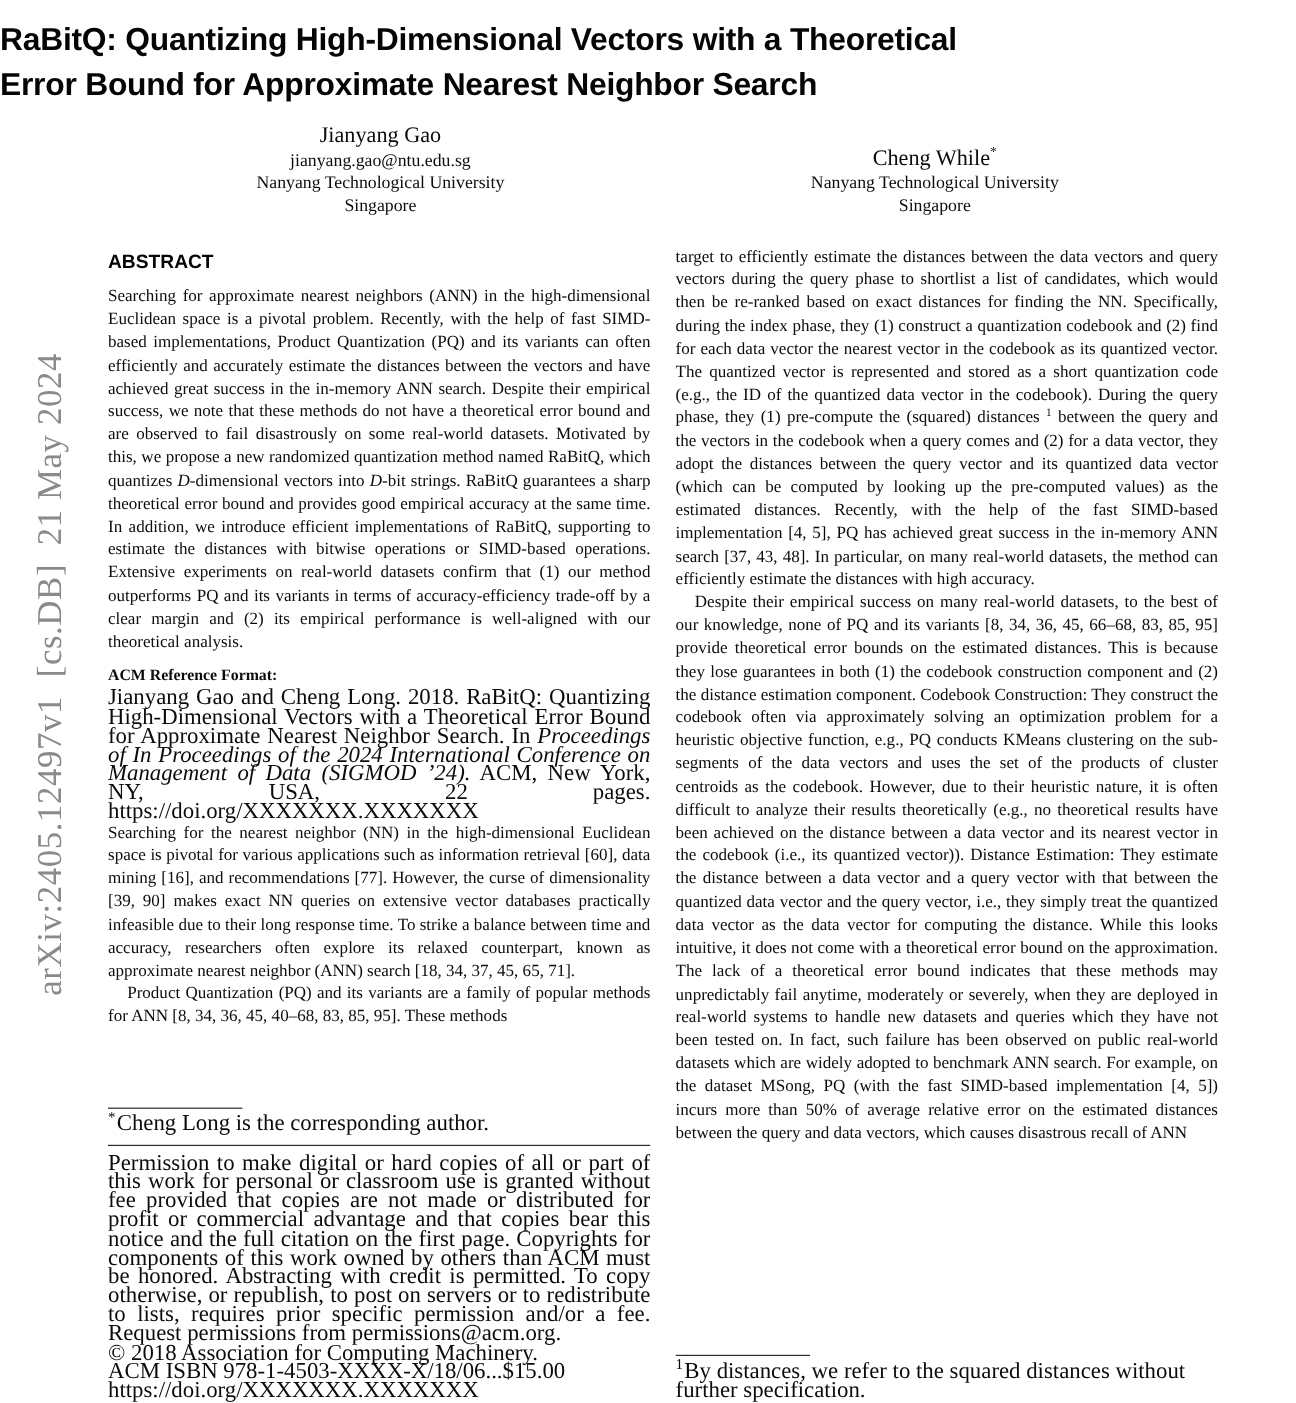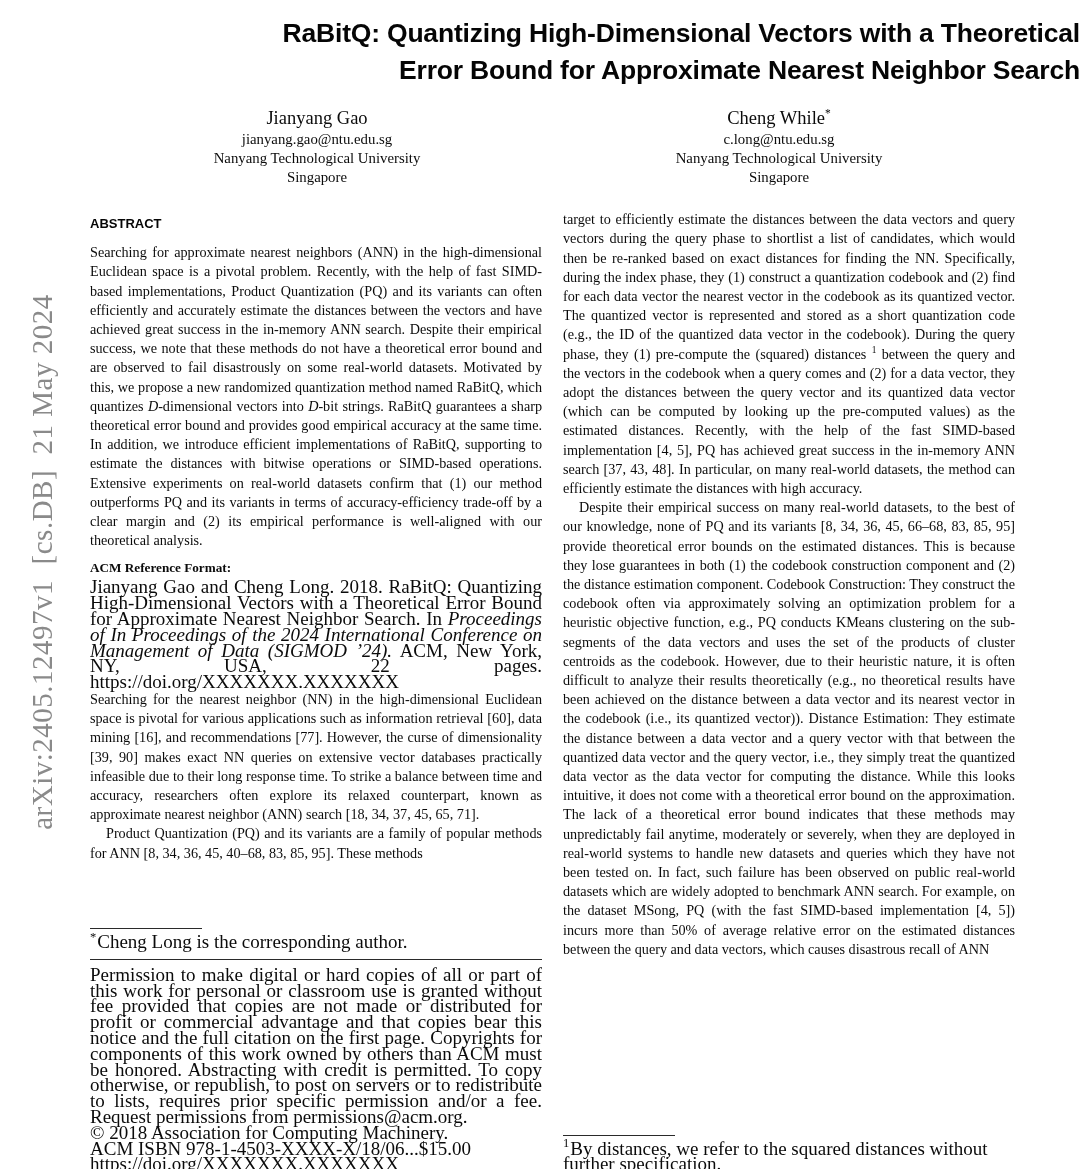--- a/index.html
+++ b/index.html
@@ -12,39 +12,39 @@
   .watermark { position:absolute; left:0; top:0; width:80px; height:1169px; }
   .watermark span {
     position:absolute; left:42px; top:562px;
     transform:translate(-50%,-50%) rotate(-90deg);
     white-space:pre; font-size:29px; color:#8a8a8a;
     font-family:"Liberation Serif", serif; letter-spacing:0.5px;
   }
 
   
   h1.title {
-    padding-top:15px; text-align:right;
+    padding-top:15px; text-align:left;
     font-family:"Liberation Sans", sans-serif; font-weight:700;
     font-size:26.5px; line-height:37px; color:#050505; letter-spacing:-0.2px;
   }
   .authors { display:flex; margin:13px 70px 0 86px;align-items:flex-end; }
   .author { flex:1; text-align:center; }
   .a-name { font-size:18.5px; line-height:23px; }
   .a-name sup { font-size:0.62em; vertical-align:super; }
   .a-line { font-size:14.8px; line-height:19px; }
 
   
   .columns { position:relative; margin-top:23px; height:964px; }
   .col { position:absolute; top:0; height:964px; overflow:hidden; }
   .col-left  { left:90px;  width:452px; }
   .col-right { left:563px; width:452px; }
 
   h2.h-big {
     font-family:"Liberation Sans", sans-serif; font-weight:700;
-    font-size:13px; line-height:21px; color:#050505;
+    font-size:16px; line-height:21px; color:#050505;
   }
   .h-abstract { margin:3px 0 9px 0; }
   .h-sec { margin:14px 0 9px 0; }
   .secnum { display:inline-block; margin-right:15px; }
 
   h3.h-ref { font-size:13.2px; line-height:16px; font-weight:700; margin:10px 0 3px 0; }
 
   p.body { font-size:14.2px; line-height:19.2px; }
   .just { text-align:justify; }
   .indent { text-indent:16px; }
@@ -79,21 +79,20 @@
 
   <div class="authors">
     <div class="author">
       <div class="a-name">Jianyang Gao</div>
       <div class="a-line">jianyang.gao@ntu.edu.sg</div>
       <div class="a-line">Nanyang Technological University</div>
       <div class="a-line">Singapore</div>
     </div>
     <div class="author">
       <div class="a-name"><span>Cheng While</span><sup>*</sup></div>
-      <div class="a-line">c.long@ntu.edu.sg</div>
       <div class="a-line">Nanyang Technological University</div>
       <div class="a-line">Singapore</div>
     </div>
   </div>
 
   <div class="columns">
 
     <div class="col col-left">
       <h2 class="h-big h-abstract">ABSTRACT</h2>
       <p class="body just"><span>Searching for approximate nearest neighbors (ANN) in the high-dimensional Euclidean space is a pivotal problem. Recently, with the help of fast SIMD-based implementations, Product Quantization (PQ) and its variants can often efficiently and accurately estimate the distances between the vectors and have achieved great success in the in-memory ANN search. Despite their empirical success, we note that these methods do not have a theoretical error bound and are observed to fail disastrously on some real-world datasets. Motivated by this, we propose a new randomized quantization method named RaBitQ, which quantizes </span><span class="seg-i">D</span><span>-dimensional vectors into </span><span class="seg-i">D</span><span>-bit strings. RaBitQ guarantees a sharp theoretical error bound and provides good empirical accuracy at the same time. In addition, we introduce efficient implementations of RaBitQ, supporting to estimate the distances with bitwise operations or SIMD-based operations. Extensive experiments on real-world datasets confirm that (1) our method outperforms PQ and its variants in terms of accuracy-efficiency trade-off by a clear margin and (2) its empirical performance is well-aligned with our theoretical analysis.</span></p>

